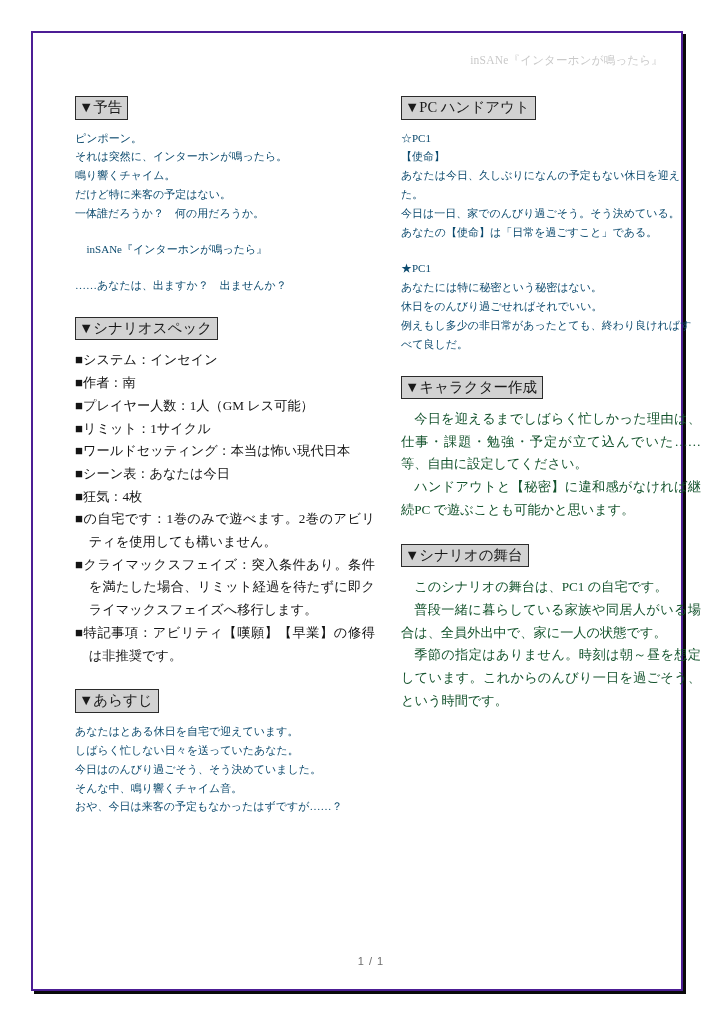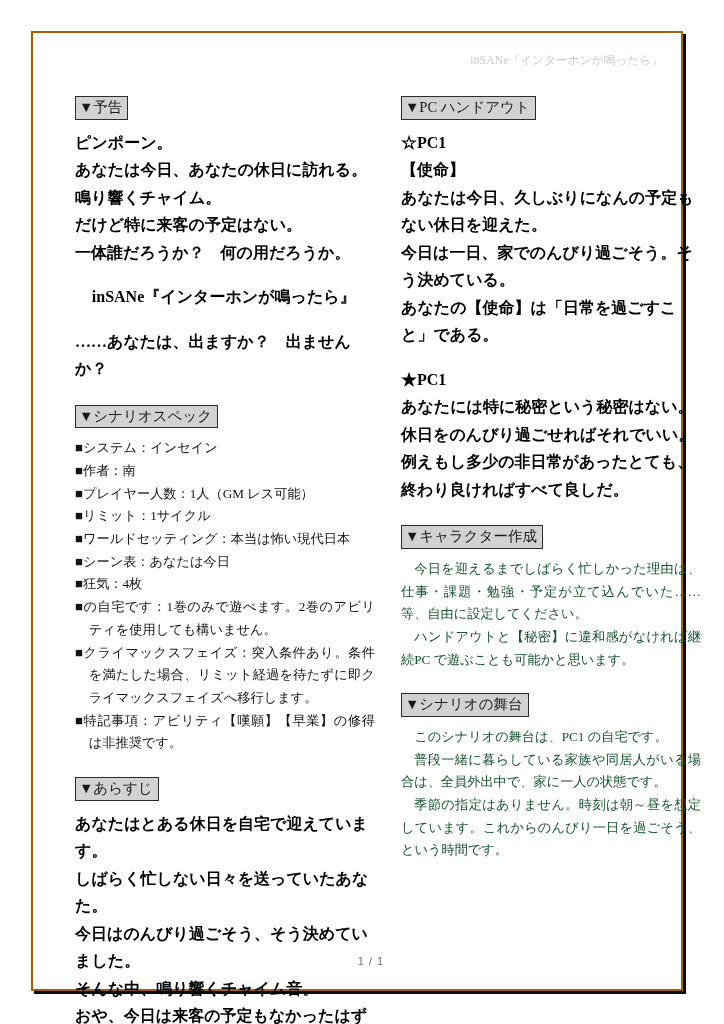--- a/index.html
+++ b/index.html
@@ -21,21 +21,21 @@
     height: 1024px;
     background: #ffffff;
   }
   .page {
     position: absolute;
     left: 31px;
     top: 31px;
     width: 652px;
     height: 960px;
     background: #ffffff;
-    border: 2px solid #a16207;
+    border: 2px solid #4c1d95;
     box-sizing: border-box;
     box-shadow: 3px 3px 0 0 #0a0a0a;
   }
 
   
   .doc-header {
     position: absolute;
     top: 20px;
     right: 18px;
     font-size: 11.5px;
@@ -70,25 +70,24 @@
     color: #1a1a1a;
     margin: 0 0 9px 0;
     white-space: nowrap;
   }
   .sec {
     margin-bottom: 22px;
   }
 
   
   .line {
-    font-size: 16px;
+    font-size: 11px;
     line-height: 1.72;
-    color: #000000;
+    color: #0c4a6e;
     white-space: pre-wrap;
-    font-weight: bold;
   }
   .line.subind { padding-left: 1.05em; }
   .para {
     font-size: 13.2px;
     line-height: 1.72;
     color: #14532d;
     text-indent: 1em;
     text-align: justify;
     margin: 0;
   }
@@ -126,21 +125,21 @@
 
     <div class="doc-header">inSANe『インターホンが鳴ったら』</div>
 
     <div class="columns">
 
       <div class="col">
 
         <div class="sec">
           <div class="sec-head">▼予告</div>
           <div class="line">ピンポーン。</div>
-          <div class="line">あなたは今日、あなたの休日に訪れる。</div>
+          <div class="line">それは突然に、インターホンが鳴ったら。</div>
           <div class="line">鳴り響くチャイム。</div>
           <div class="line">だけど特に来客の予定はない。</div>
           <div class="line">一体誰だろうか？　何の用だろうか。</div>
           <div class="blank"></div>
           <div class="line subind">inSANe『インターホンが鳴ったら』</div>
           <div class="blank"></div>
           <div class="line">……あなたは、出ますか？　出ませんか？</div>
         </div>
 
         <div class="sec">

